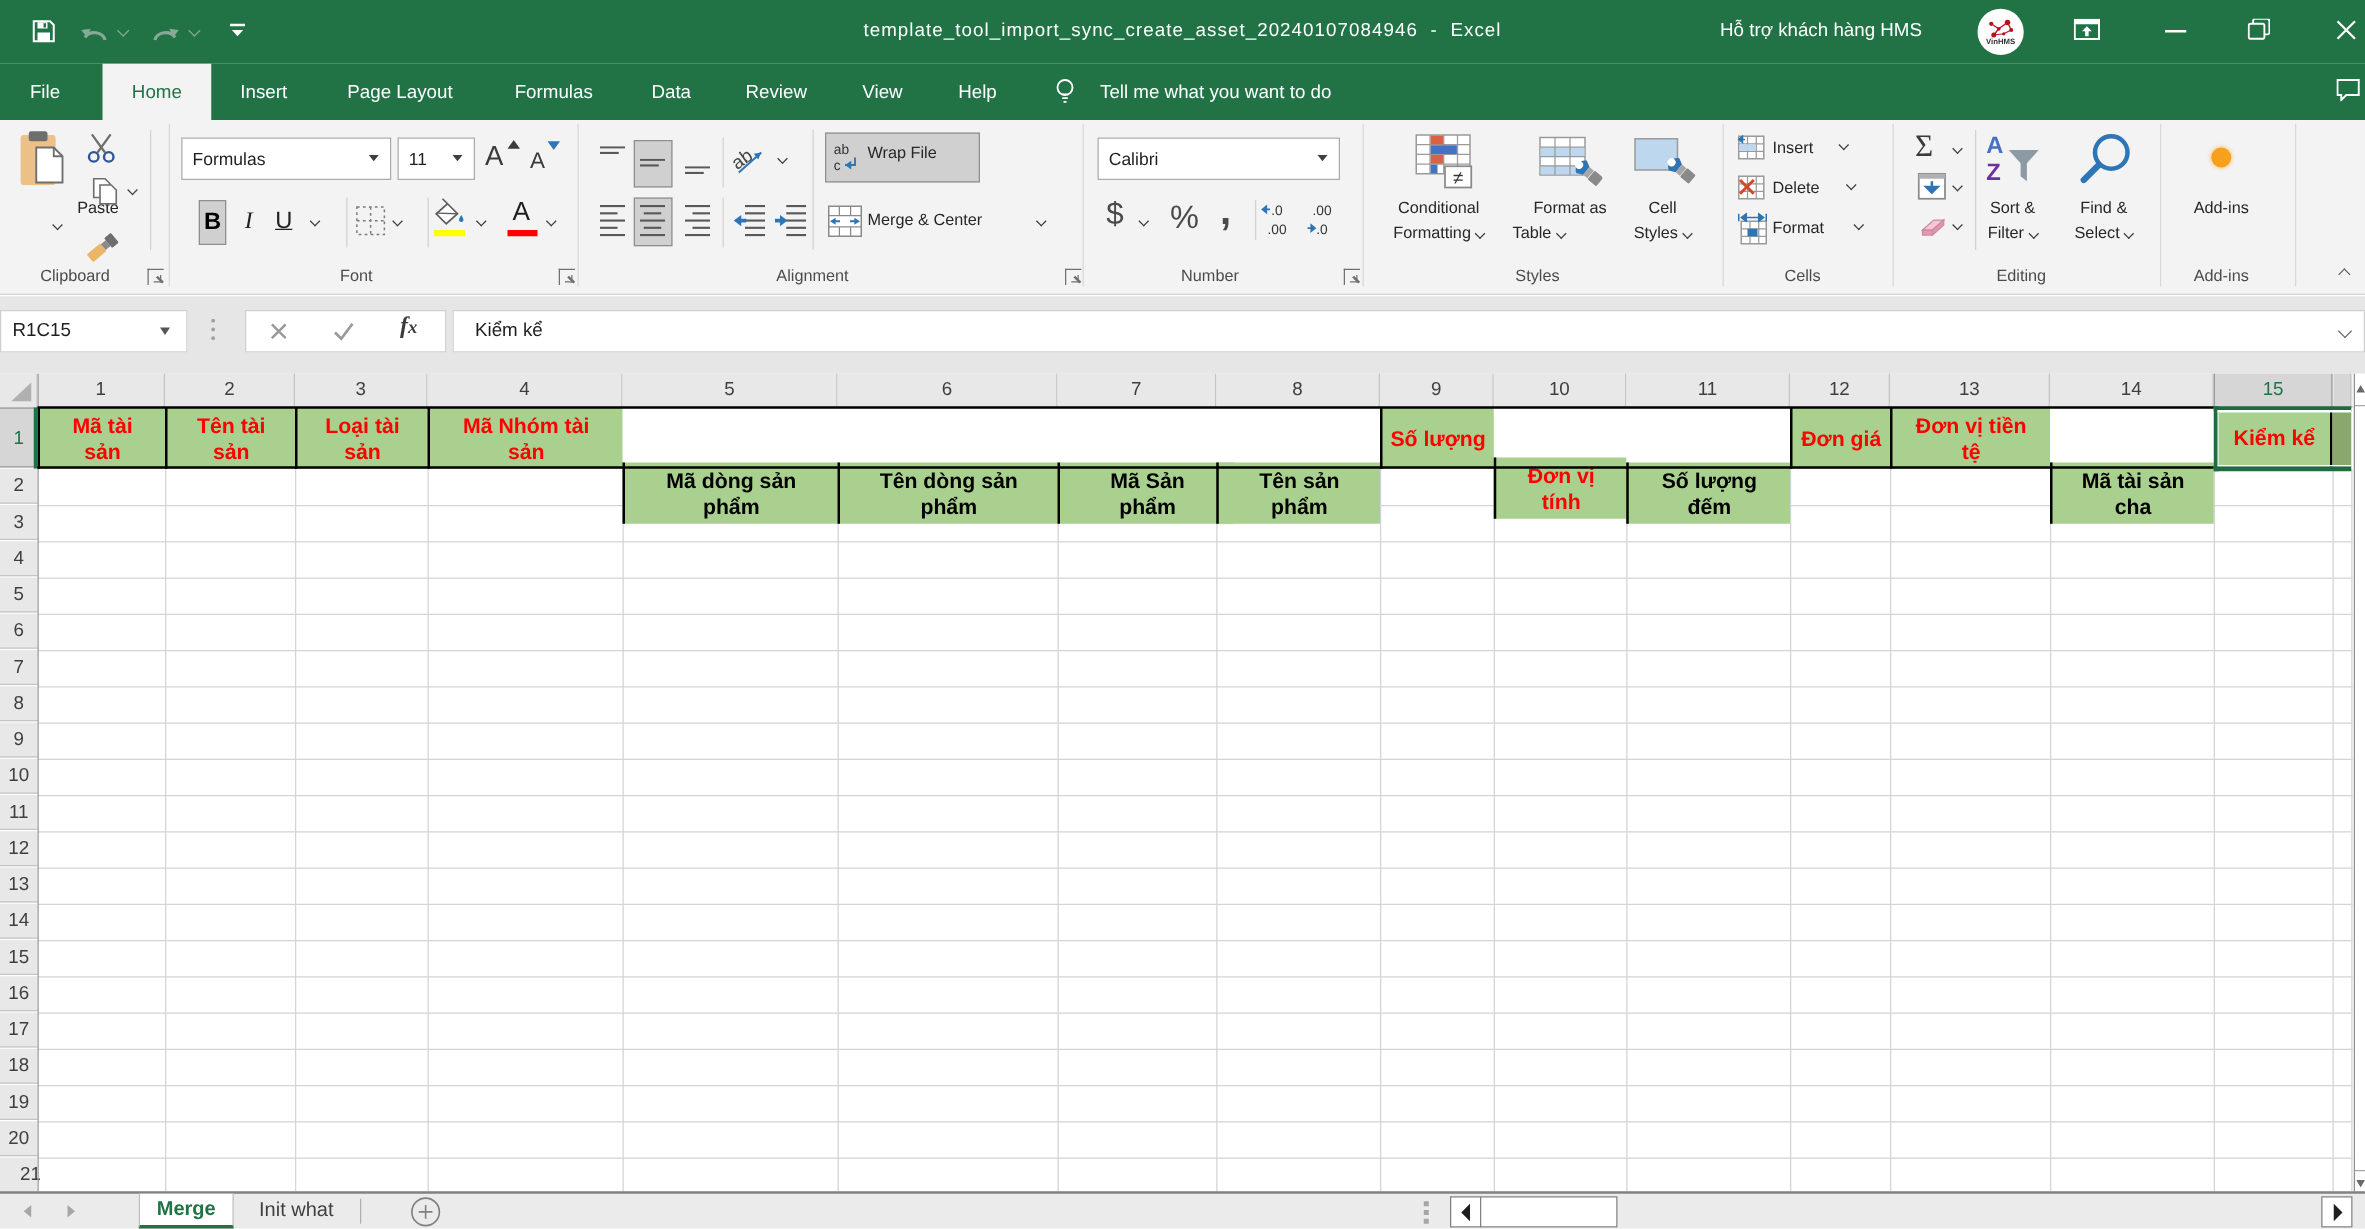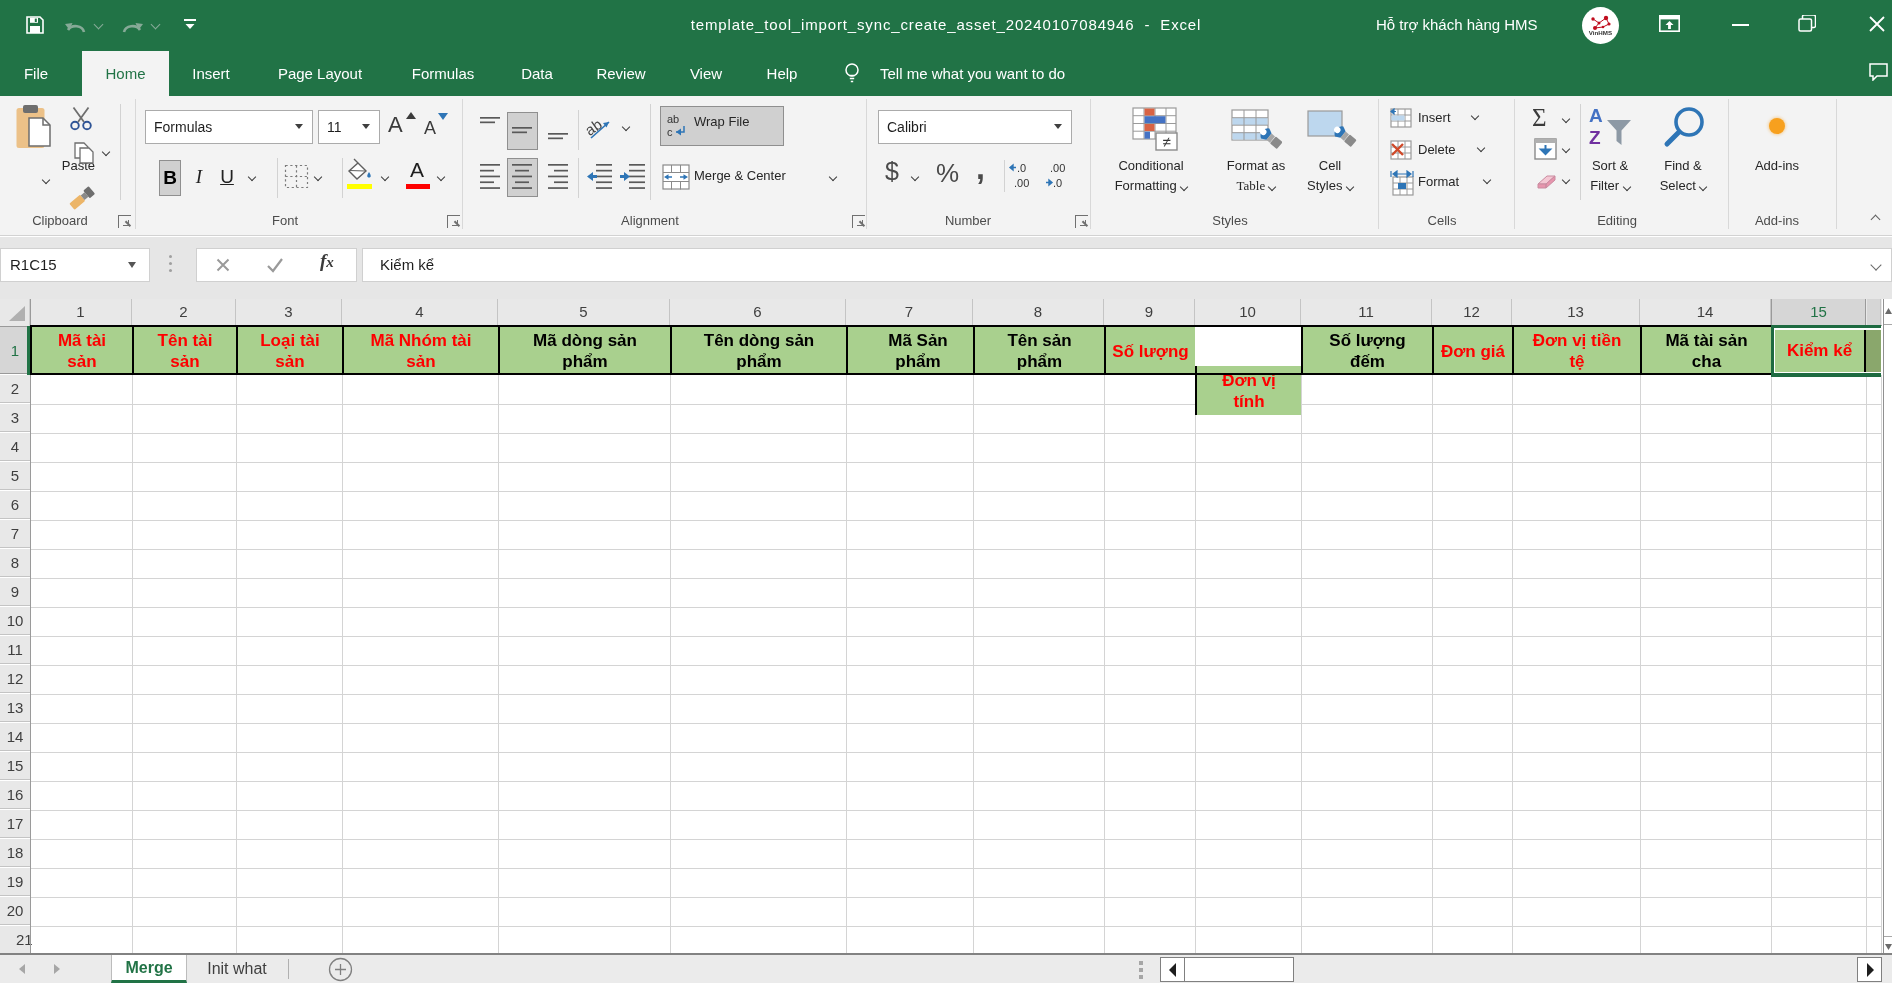--- a/index.html
+++ b/index.html
@@ -12,21 +12,21 @@
 .launch:after{content:"";position:absolute;right:2px;bottom:2px;width:5px;height:5px;border-right:1.6px solid #707070;border-bottom:1.6px solid #707070;}
 .launch:before{content:"";position:absolute;right:1px;bottom:1px;width:7px;height:1.6px;background:#707070;transform:rotate(45deg);transform-origin:right bottom;}
 .chev{display:inline-block;width:6px;height:6px;border-right:1.4px solid #3b3b3b;border-bottom:1.4px solid #3b3b3b;transform:rotate(45deg);}
 .chevabs{position:absolute;width:6px;height:6px;border-right:1.4px solid #3b3b3b;border-bottom:1.4px solid #3b3b3b;transform:rotate(45deg);}
 .combo{position:absolute;background:#fff;border:1px solid #ababab;font-size:14px;color:#1e1e1e;}
 .btxt{font-size:13px;color:#262626;}
 .colhead{position:absolute;top:299px;height:27px;background:#e8e8e8;border-right:1px solid #c4c4c4;color:#3f3f3f;font-size:15px;text-align:center;line-height:26px;}
 .rowhead{position:absolute;left:0;width:30px;background:#e8e8e8;border-bottom:1px solid #c4c4c4;color:#3f3f3f;font-size:15px;text-align:center;}
 .gcell{position:absolute;top:326px;height:49px;background:#a9d08e;border-left:2px solid #000;display:flex;align-items:center;justify-content:center;text-align:center;font-weight:bold;font-size:17px;line-height:21px;white-space:pre-line;padding-top:1px;}
 .red{color:#fe0000;}
-.blk{color:#000;}
+.blk{color:#000;margin-top:44px;}
 </style></head>
 <body>
 
 <div class="abs" style="left:0;top:0;width:1892px;height:51px;background:#217346;"></div>
 <svg class="abs" style="left:25px;top:15px;" width="20" height="20" viewBox="0 0 20 20">
 <path d="M2 2 h13 l3 3 v13 h-16 z" fill="none" stroke="#fff" stroke-width="1.6"></path>
 <rect x="5" y="2.8" width="8" height="5" fill="#fff"></rect>
 <rect x="9.8" y="3.6" width="2" height="3.4" fill="#217346"></rect>
 <rect x="5" y="11" width="10" height="7" fill="#fff"></rect>
 </svg>
@@ -292,21 +292,21 @@
 </g>
 <path d="M14 4 v30 M26 4 v30 M2 11.7 h36 M2 19.2 h36 M2 26.7 h36" stroke="#9a9a9a" stroke-width="1"></path>
 <g transform="rotate(-50 41 33)">
 <path d="M35 30 a7.5 7.5 0 0 1 13 0 l-2.5 5 h-8 z" fill="#2e75b6" transform="translate(0,-5)"></path>
 <circle cx="41.5" cy="27.5" r="3.2" fill="#fff" transform="translate(0,-5)"></circle>
 <rect x="37.5" y="30" width="8" height="4.5" fill="#a6a6a6"></rect>
 <rect x="37" y="35" width="9" height="9" rx="1" fill="#8a8a8a"></rect>
 </g>
 </svg>
 <div class="abs btxt" style="left:1210px;top:158px;width:92px;text-align:center;">Format as</div>
-<div class="abs btxt" style="left:1210px;top:178px;width:92px;text-align:center;font-family:Liberation Serif, serif;">Table <span class="chev" style="margin-left:1px;"></span></div>
+<div class="abs btxt" style="left:1210px;top:178px;width:92px;text-align:left;">Table <span class="chev" style="margin-left:1px;"></span></div>
 <svg class="abs" style="left:1306px;top:106px;" width="52" height="48" viewBox="0 0 52 48">
 <rect x="2" y="5" width="34" height="25" fill="#bdd7ee" stroke="#9a9a9a" stroke-width="1.2"></rect>
 <g transform="rotate(-50 39 31)">
 <path d="M33 28 a7.5 7.5 0 0 1 13 0 l-2.5 5 h-8 z" fill="#2e75b6" transform="translate(0,-5)"></path>
 <circle cx="39.5" cy="25.5" r="3.2" fill="#fff" transform="translate(0,-5)"></circle>
 <rect x="35.5" y="28" width="8" height="4.5" fill="#a6a6a6"></rect>
 <rect x="35" y="33" width="9" height="9" rx="1" fill="#8a8a8a"></rect>
 </g>
 </svg>
 <div class="abs btxt" style="left:1300px;top:158px;width:60px;text-align:center;">Cell</div>

